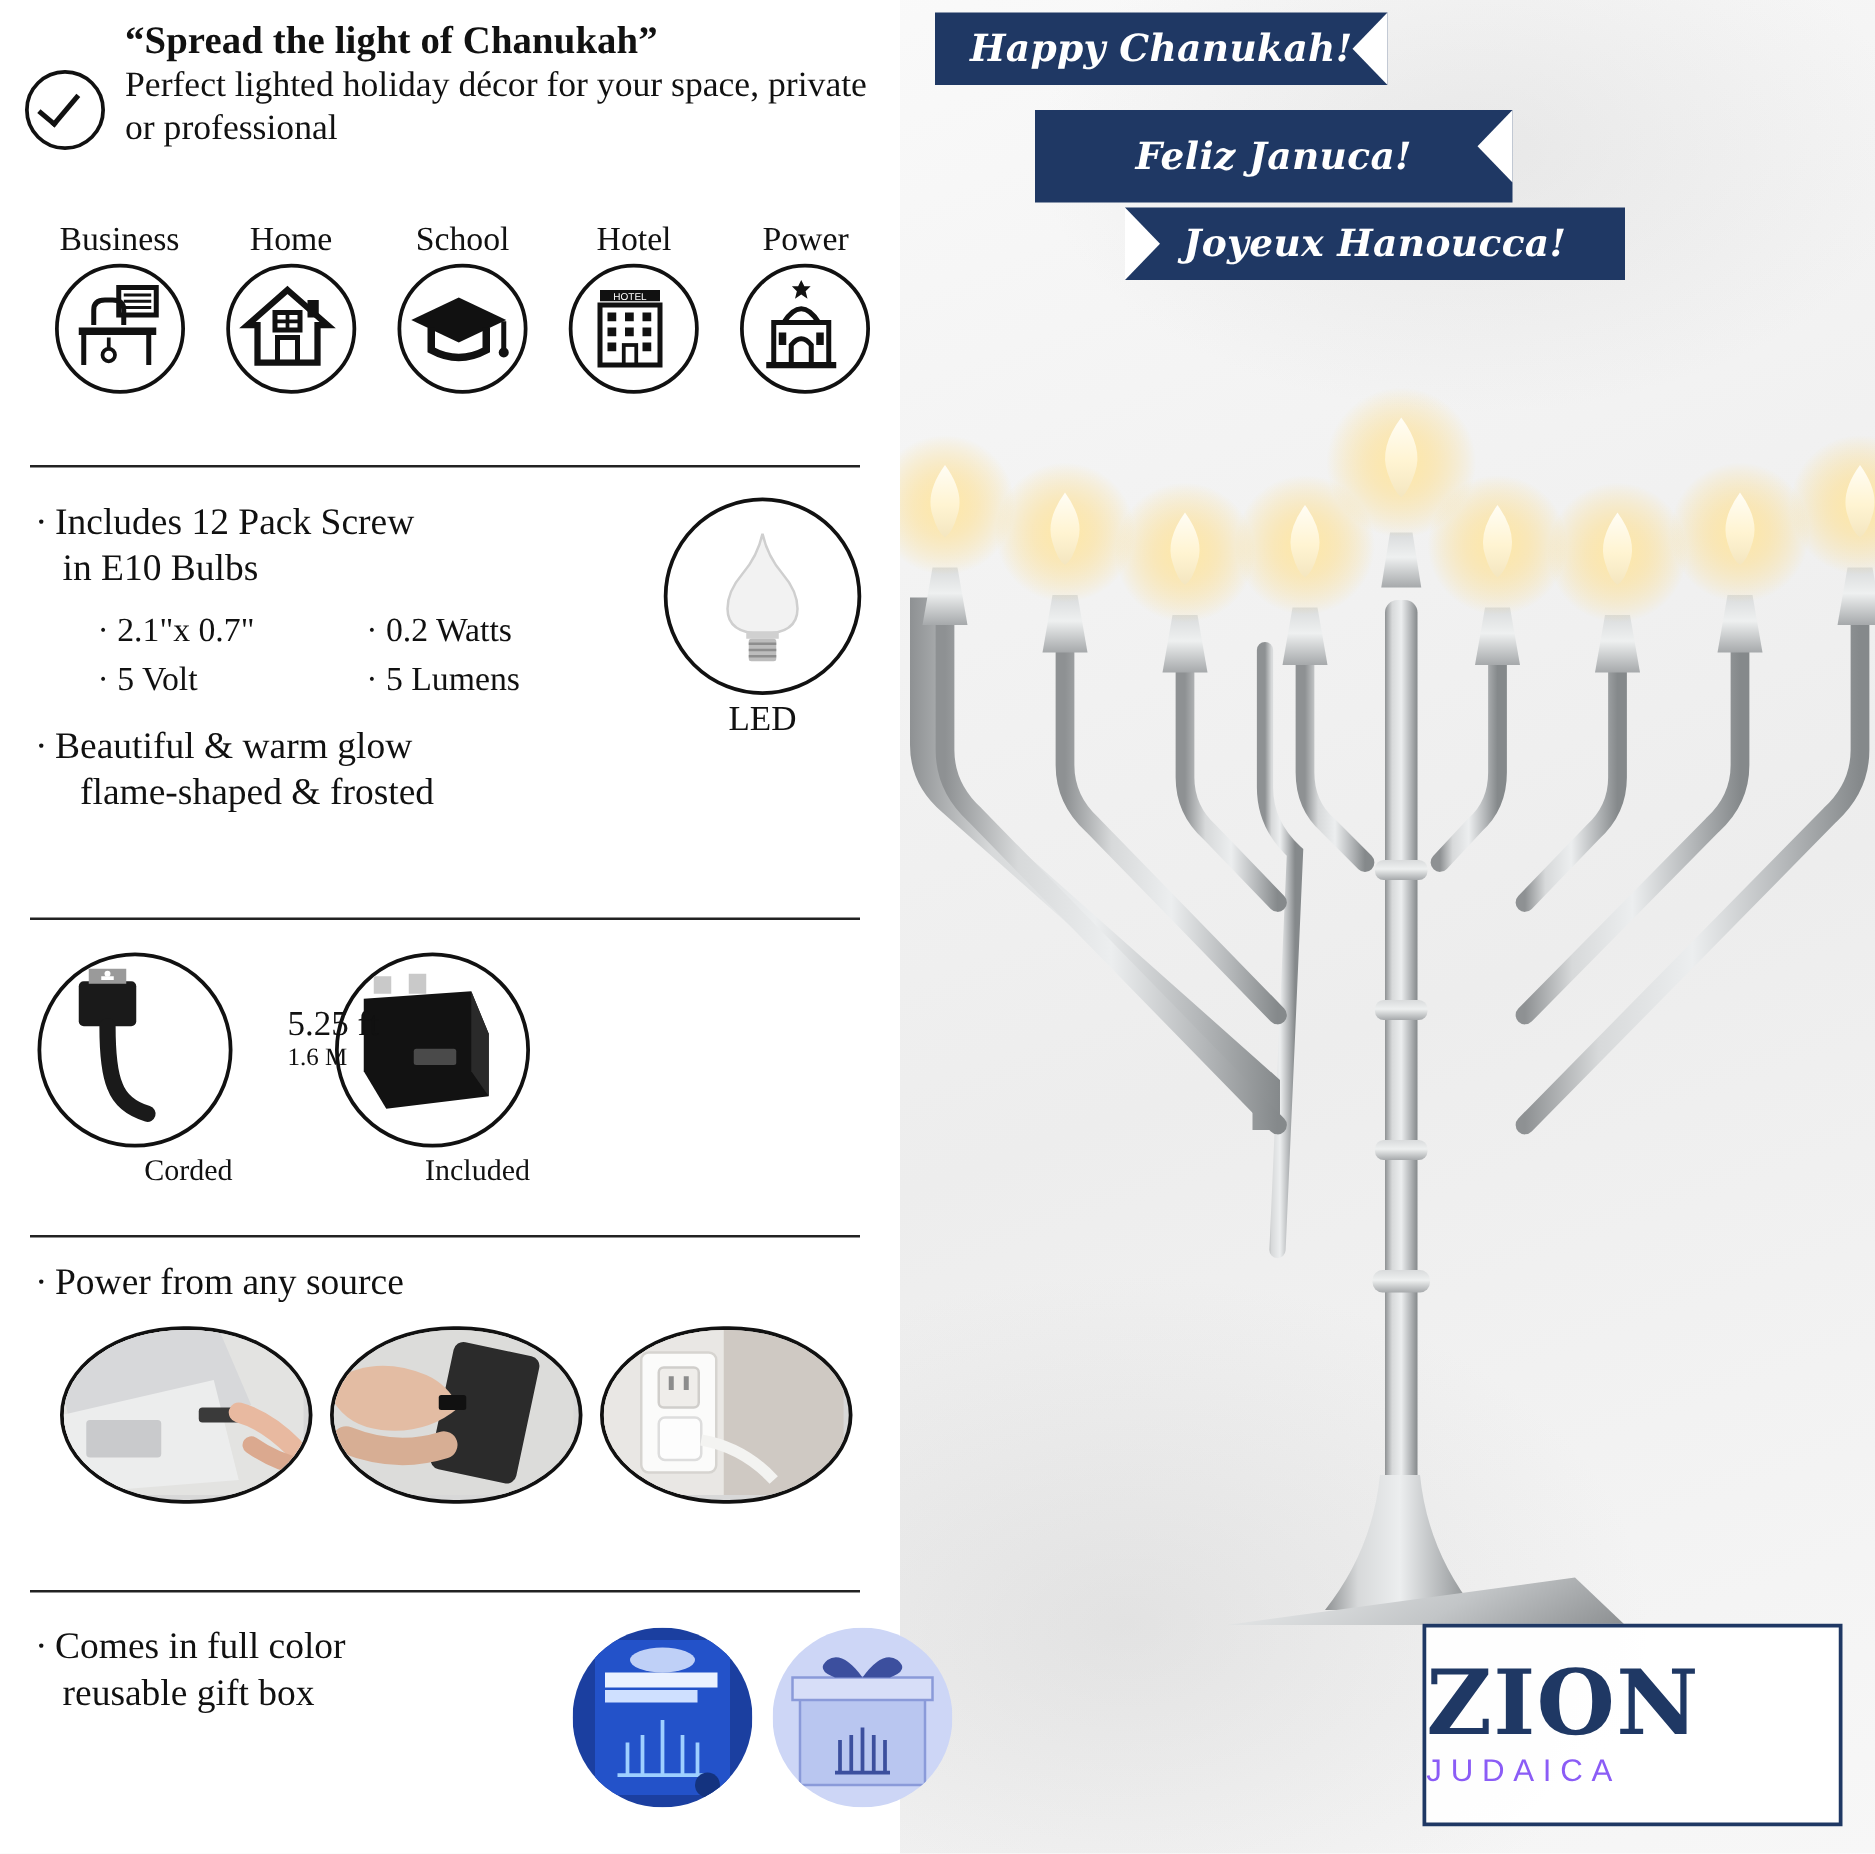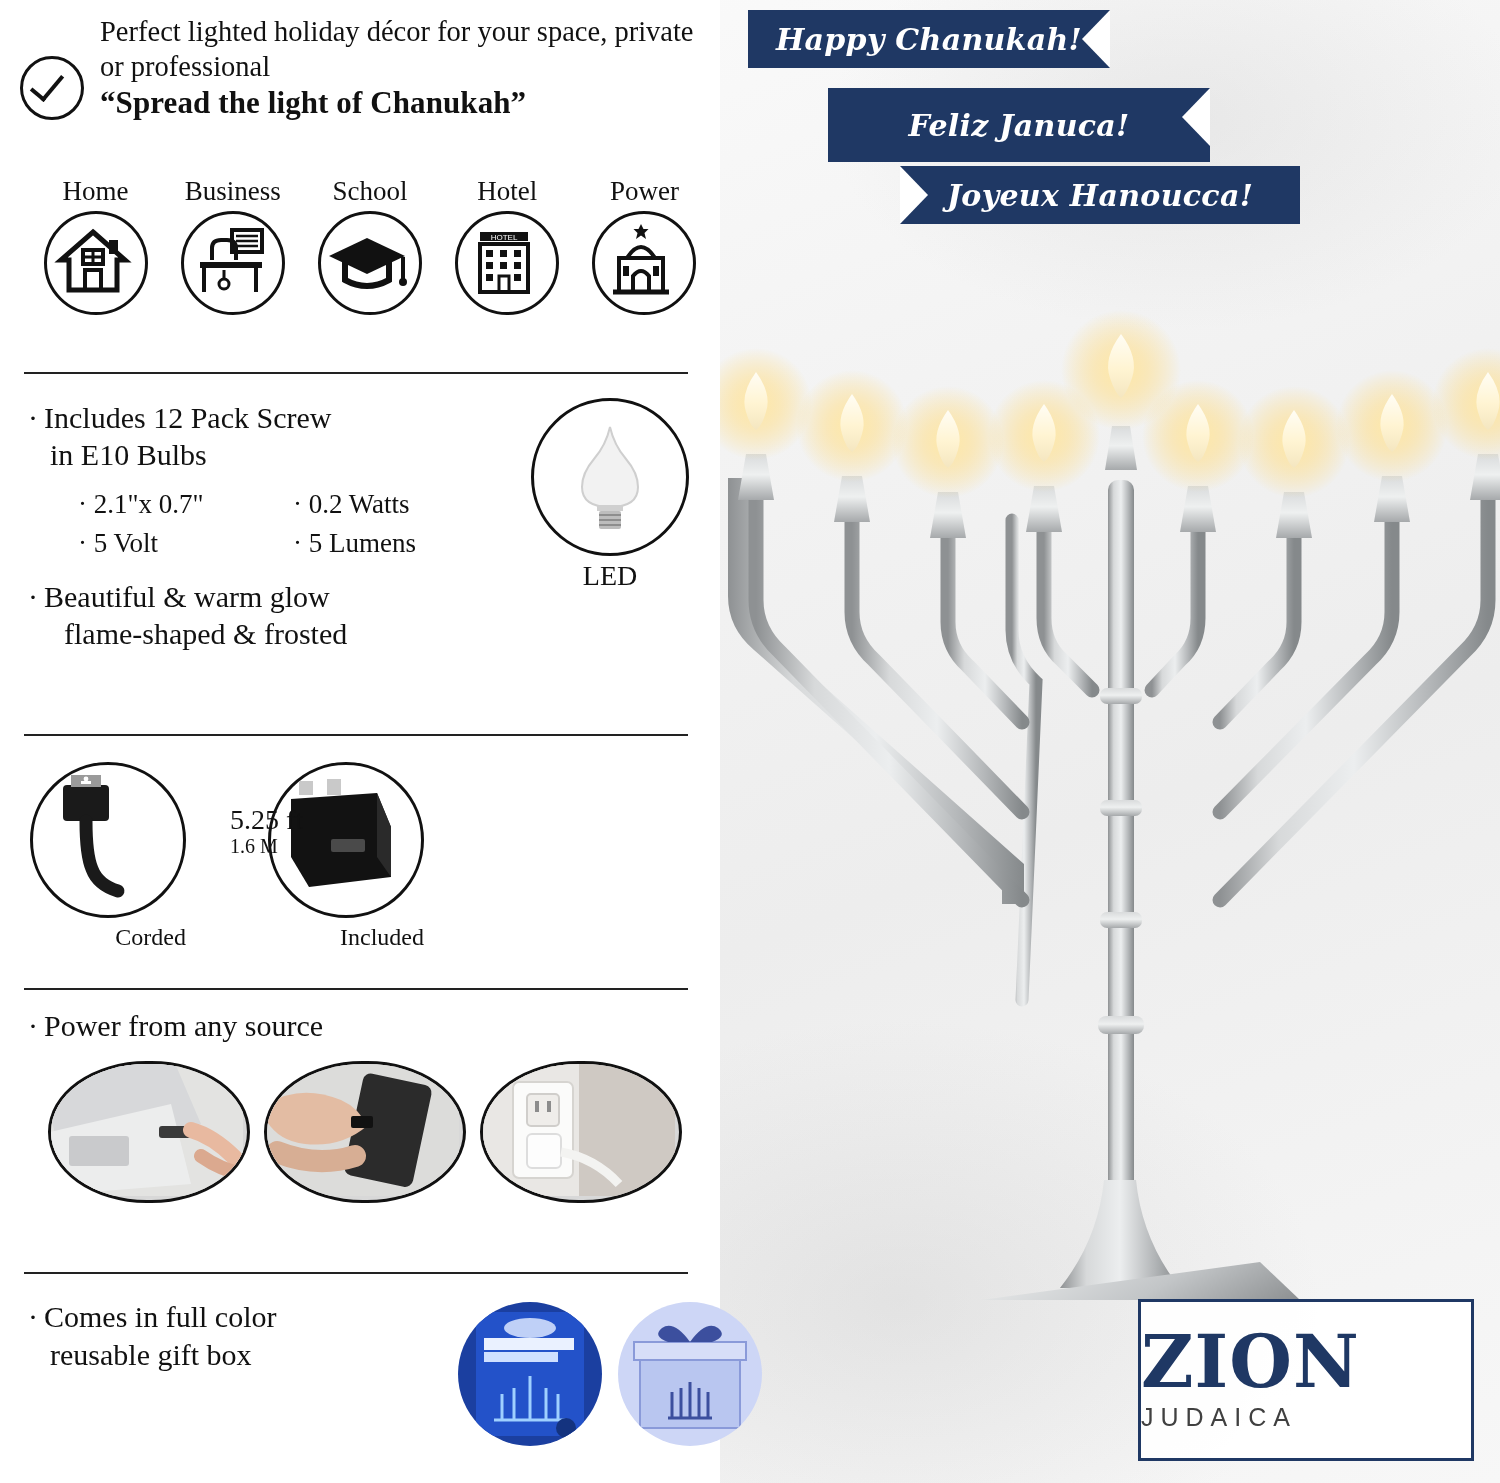--- a/index.html
+++ b/index.html
@@ -255,21 +255,21 @@
     font-family: "DejaVu Serif", serif;
     font-weight: bold;
     font-size: 72px;
     color: #1f3864;
     letter-spacing: 1px;
     line-height: .95;
   }
   #logo-sub {
     font-family: "Liberation Sans", sans-serif;
     font-size: 25px;
-    color: #404040;
+    color: #8b5cf6;
     letter-spacing: 7px;
     margin-top: 6px;
   }
 </style>
 </head>
 <body>
 
 <div id="marble"></div>
 
 <div id="menorah-stage">
@@ -409,55 +409,55 @@
 <div class="banner" id="banner3">
   <span class="tail-l"></span>
   <span>Joyeux Hanoucca!</span>
 </div>
 
 <div id="left-panel">
 
   <div id="headline-block">
     <div id="check-icon"></div>
     <div id="headline-text">
+      <div id="headline-title">“Spread the light of Chanukah”</div>
       <div id="headline-sub">Perfect lighted holiday décor for your space, private or professional</div>
-      <div id="headline-title">“Spread the light of Chanukah”</div>
     </div>
   </div>
 
   <div id="venues">
-
-    <div class="venue">
-      <div class="venue-label">Home</div>
-      <div class="venue-circle">
-        <svg width="92" height="92" viewBox="0 0 92 92">
-          <path d="M46 18 L78 46 L70 46 L70 76 L22 76 L22 46 L14 46 Z" fill="none" stroke="#111" stroke-width="5"></path>
-          <rect x="38" y="56" width="16" height="20" fill="none" stroke="#111" stroke-width="4"></rect>
-          <rect x="36" y="36" width="20" height="14" fill="none" stroke="#111" stroke-width="4"></rect>
-          <line x1="46" y1="36" x2="46" y2="50" stroke="#111" stroke-width="3"></line>
-          <line x1="36" y1="43" x2="56" y2="43" stroke="#111" stroke-width="3"></line>
-          <rect x="62" y="26" width="9" height="14" fill="#111"></rect>
-        </svg>
-      </div>
-    </div>
 
     <div class="venue">
       <div class="venue-label">Business</div>
       <div class="venue-circle">
         <svg width="92" height="92" viewBox="0 0 92 92">
           <rect x="48" y="16" width="30" height="22" fill="none" stroke="#111" stroke-width="4"></rect>
           <line x1="52" y1="22" x2="74" y2="22" stroke="#111" stroke-width="2.5"></line>
           <line x1="52" y1="27" x2="74" y2="27" stroke="#111" stroke-width="2.5"></line>
           <line x1="52" y1="32" x2="74" y2="32" stroke="#111" stroke-width="2.5"></line>
           <rect x="16" y="48" width="62" height="6" fill="#111"></rect>
           <line x1="20" y1="54" x2="20" y2="78" stroke="#111" stroke-width="4"></line>
           <line x1="72" y1="54" x2="72" y2="78" stroke="#111" stroke-width="4"></line>
           <path d="M28 46 l0 -12 q0 -8 9 -8 l6 0 q9 0 9 8 l0 12" fill="none" stroke="#111" stroke-width="4"></path>
           <circle cx="40" cy="70" r="5" fill="none" stroke="#111" stroke-width="3"></circle>
           <line x1="40" y1="56" x2="40" y2="65" stroke="#111" stroke-width="3"></line>
+        </svg>
+      </div>
+    </div>
+
+    <div class="venue">
+      <div class="venue-label">Home</div>
+      <div class="venue-circle">
+        <svg width="92" height="92" viewBox="0 0 92 92">
+          <path d="M46 18 L78 46 L70 46 L70 76 L22 76 L22 46 L14 46 Z" fill="none" stroke="#111" stroke-width="5"></path>
+          <rect x="38" y="56" width="16" height="20" fill="none" stroke="#111" stroke-width="4"></rect>
+          <rect x="36" y="36" width="20" height="14" fill="none" stroke="#111" stroke-width="4"></rect>
+          <line x1="46" y1="36" x2="46" y2="50" stroke="#111" stroke-width="3"></line>
+          <line x1="36" y1="43" x2="56" y2="43" stroke="#111" stroke-width="3"></line>
+          <rect x="62" y="26" width="9" height="14" fill="#111"></rect>
         </svg>
       </div>
     </div>
 
     <div class="venue">
       <div class="venue-label">School</div>
       <div class="venue-circle">
         <svg width="92" height="92" viewBox="0 0 92 92">
           <path d="M46 24 L84 42 L46 60 L8 42 Z" fill="#111"></path>
           <path d="M24 48 L24 66 q22 12 44 0 L68 48" fill="none" stroke="#111" stroke-width="6"></path>

